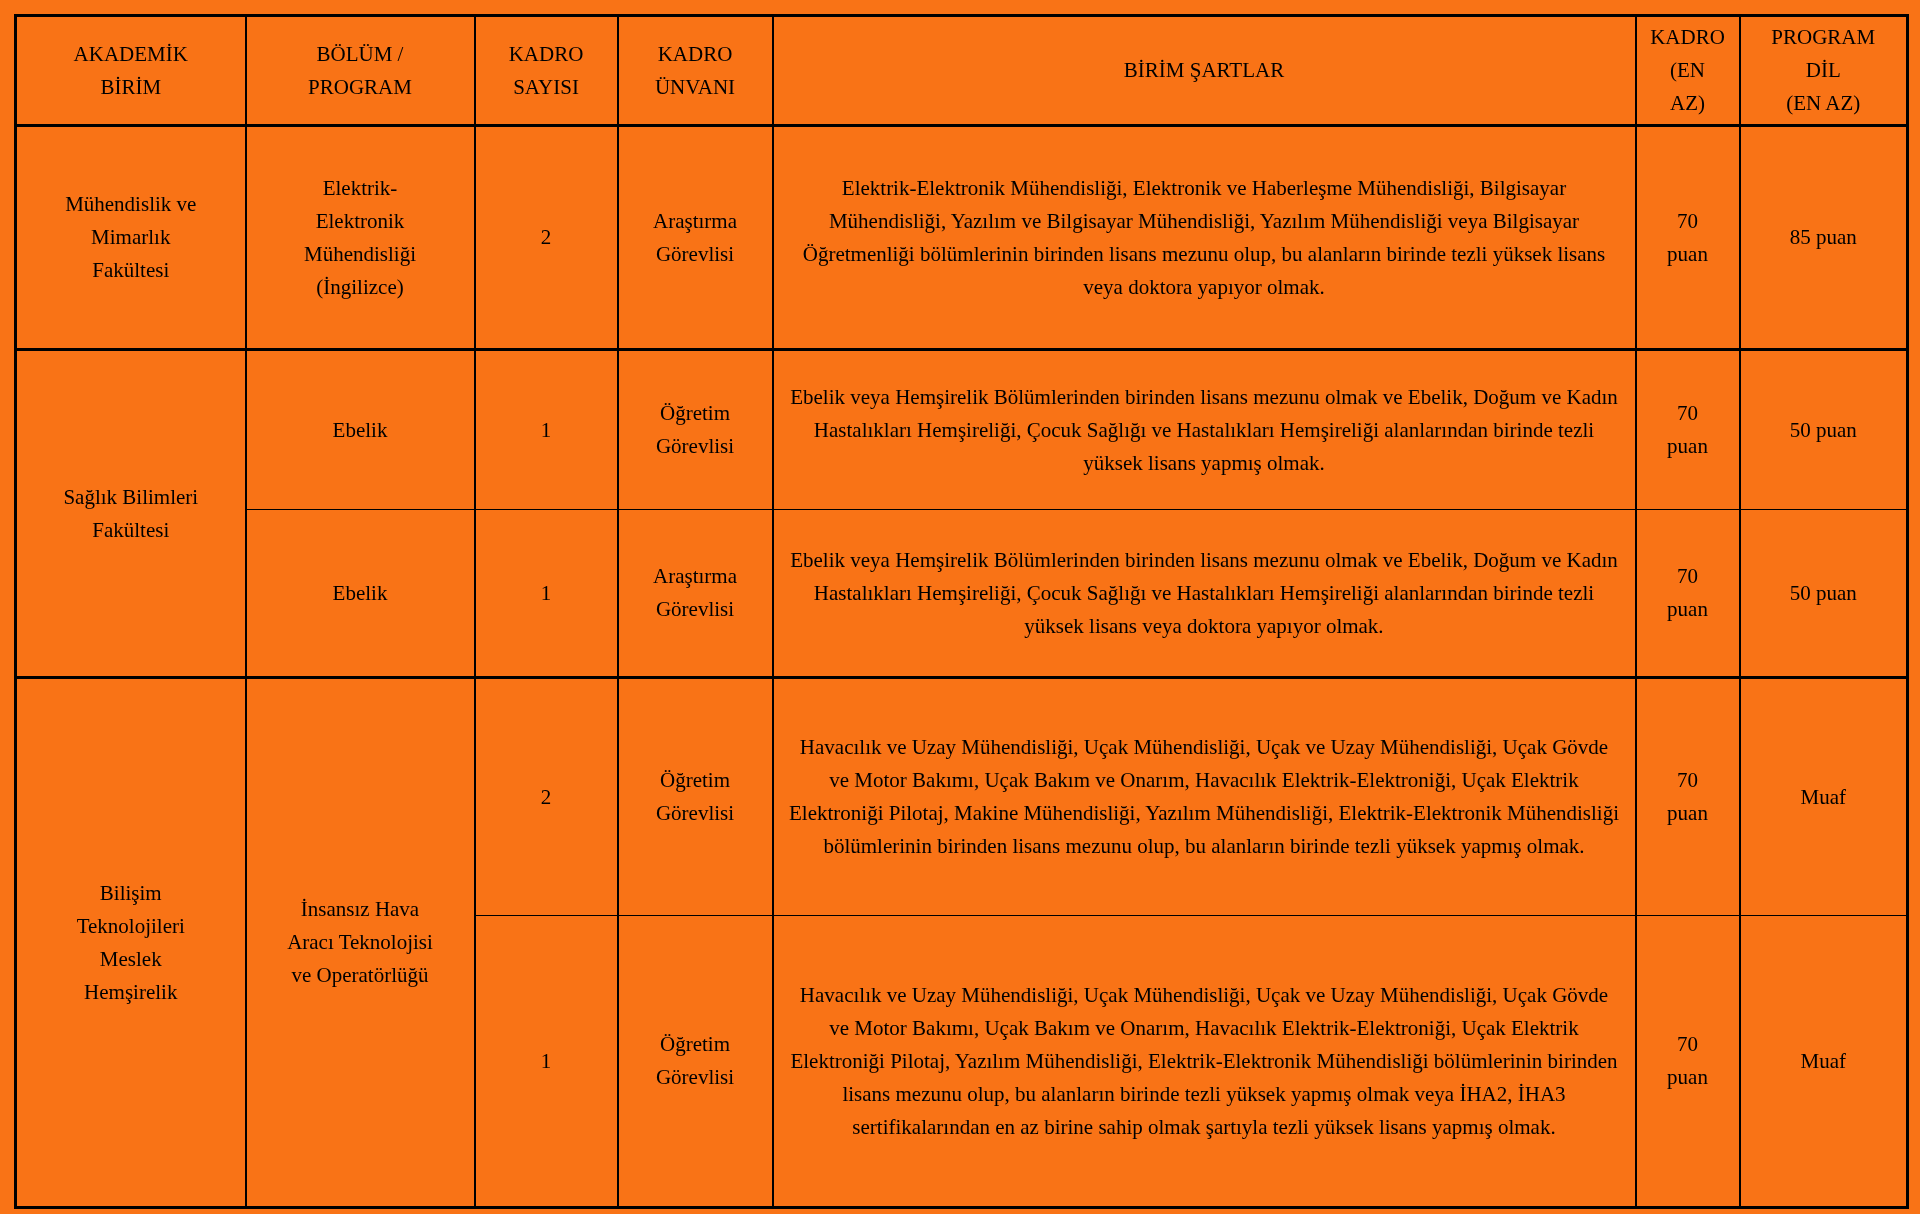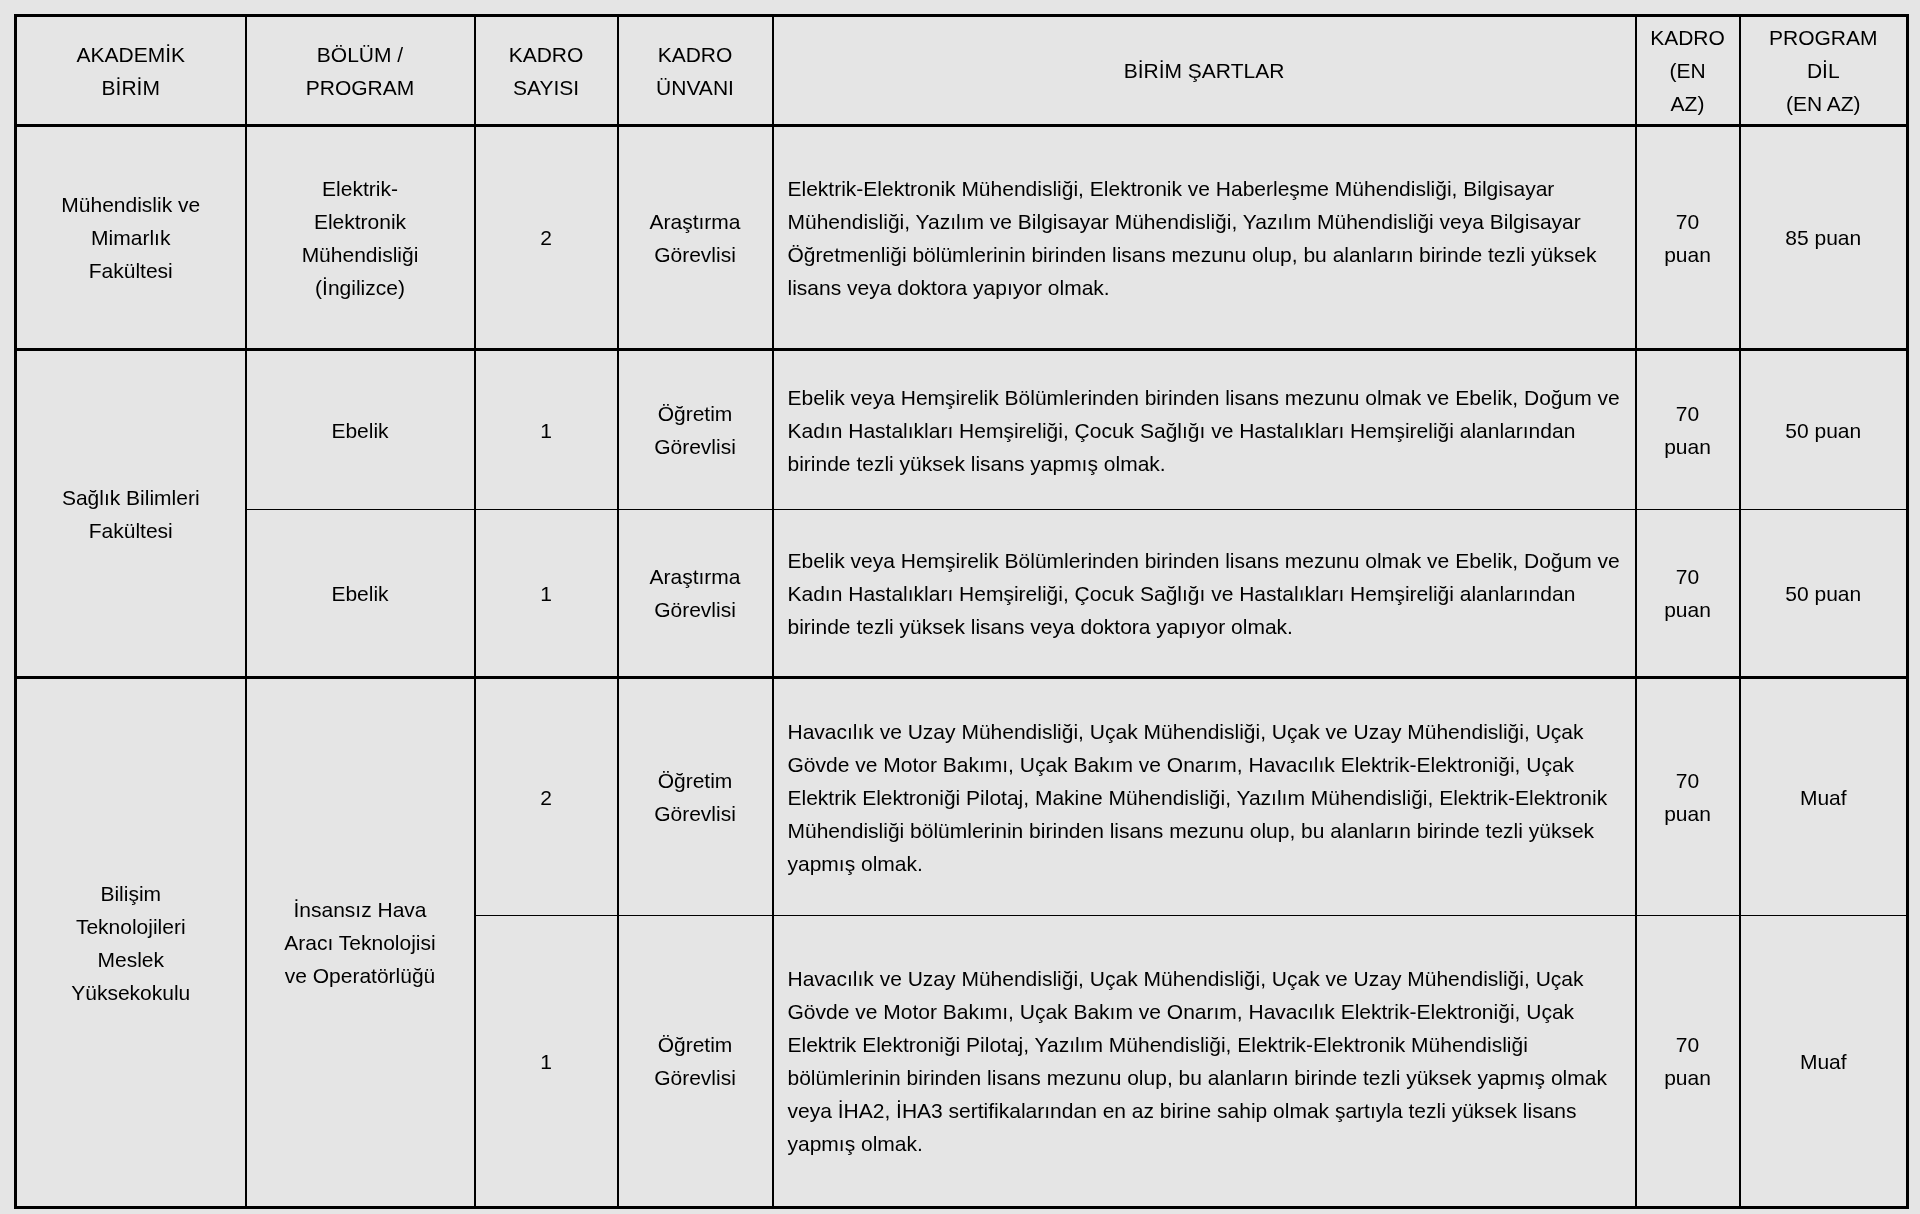--- a/index.html
+++ b/index.html
@@ -1,22 +1,22 @@
 <!DOCTYPE html>
 <html><head>
 <meta charset="utf-8">
 <style>
   html, body { margin: 0; padding: 0; background: #ffffff; }
   .page {
     width: 1920px;
     height: 1214px;
     box-sizing: border-box;
     padding: 14px;
-    background: #e5e5e5;
-    font-family: Liberation Sans, sans-serif;
+    background: #f97316;
+    font-family: Liberation Serif, serif;
     color: #000000;
   }
   table.jobs {
     border-collapse: collapse;
     table-layout: fixed;
     width: 1892px;
     border: 3px solid #000000;
   }
   th, td {
     border: 2px solid #000000;
@@ -24,21 +24,21 @@
     font-size: 21px;
     line-height: 33px;
     font-weight: normal;
     vertical-align: middle;
     text-align: center;
     white-space: pre-line;
     padding: 4px 8px;
     overflow: hidden;
   }
   td.sartlar {
-    text-align: left;
+    text-align: center;
     white-space: normal;
     padding: 4px 14px;
   }
   .bb3 { border-bottom-width: 3px; }
   .bt3 { border-top-width: 3px; }
   .bb1 { border-bottom-width: 1px; }
   .bt1 { border-top-width: 1px; }
 </style>
 </head>
 <body>
@@ -109,21 +109,21 @@
 Görevlisi</td>
         <td class="bt1 bb3 sartlar">Ebelik veya Hemşirelik Bölümlerinden birinden lisans mezunu olmak ve Ebelik, Doğum ve Kadın Hastalıkları Hemşireliği, Çocuk Sağlığı ve Hastalıkları Hemşireliği alanlarından birinde tezli yüksek lisans veya doktora yapıyor olmak.</td>
         <td class="bt1 bb3">70
 puan</td>
         <td class="bt1 bb3">50 puan</td>
       </tr>
       <tr style="height:238px">
         <td class="bt3" rowspan="2">Bilişim
 Teknolojileri
 Meslek
-Yüksekokulu</td>
+Hemşirelik</td>
         <td class="bt3" rowspan="2">İnsansız Hava
 Aracı Teknolojisi
 ve Operatörlüğü</td>
         <td class="bt3 bb1">2</td>
         <td class="bt3 bb1">Öğretim
 Görevlisi</td>
         <td class="bt3 bb1 sartlar">Havacılık ve Uzay Mühendisliği, Uçak Mühendisliği, Uçak ve Uzay Mühendisliği, Uçak Gövde ve Motor Bakımı, Uçak Bakım ve Onarım, Havacılık Elektrik-Elektroniği, Uçak Elektrik Elektroniği Pilotaj, Makine Mühendisliği, Yazılım Mühendisliği, Elektrik-Elektronik Mühendisliği bölümlerinin birinden lisans mezunu olup, bu alanların birinde tezli yüksek yapmış olmak.</td>
         <td class="bt3 bb1">70
 puan</td>
         <td class="bt3 bb1">Muaf</td>

